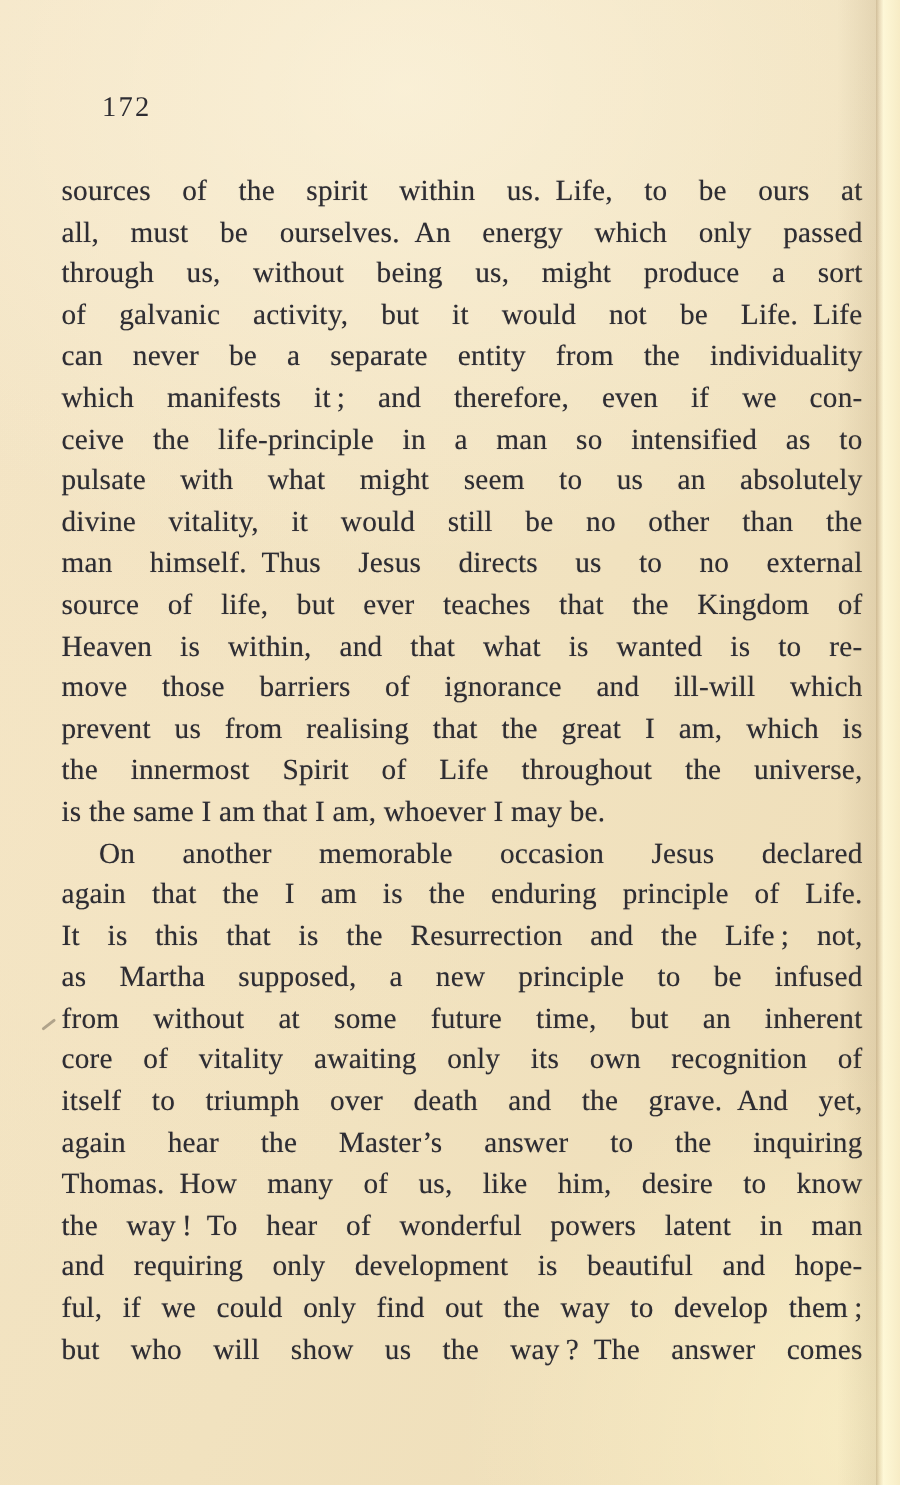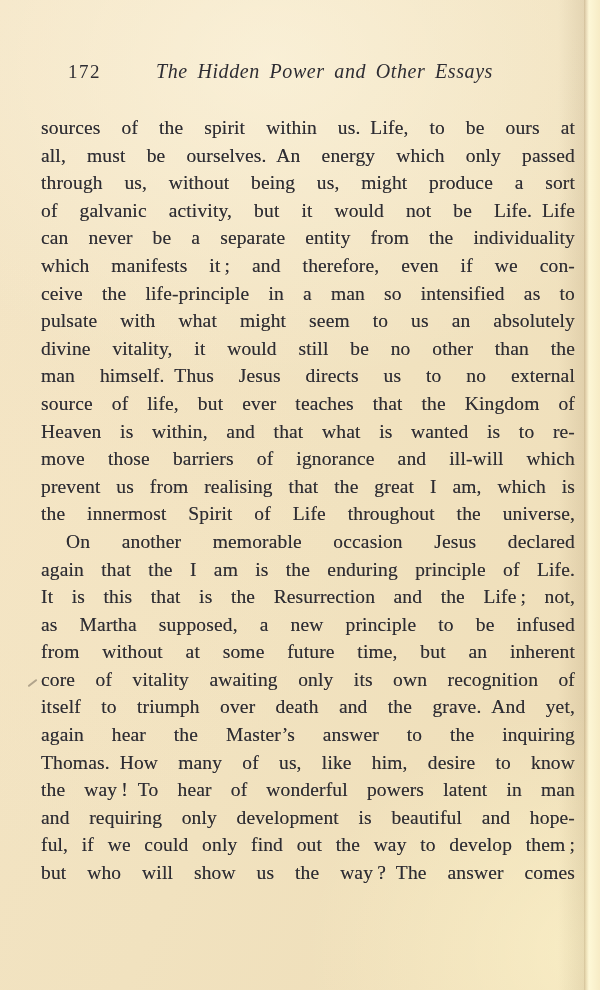--- a/index.html
+++ b/index.html
@@ -67,40 +67,40 @@
   .line.para-end { text-align-last: left; }
   .line.indent { text-indent: 25px; }
 </style>
 </head>
 <body>
 
 <div class="page">
 
   <div class="running-header">
     <span class="pageno">172</span>
-    <span class="header-title">The Hidden Power and Other Essays</span>
   </div>
 
   <div class="text-block">
 
     <div class="line">sources of the spirit within us. Life, to be ours at</div>
     <div class="line">all, must be ourselves. An energy which only passed</div>
     <div class="line">through us, without being us, might produce a sort</div>
     <div class="line">of galvanic activity, but it would not be Life. Life</div>
     <div class="line">can never be a separate entity from the individuality</div>
     <div class="line">which manifests it ; and therefore, even if we con-</div>
     <div class="line">ceive the life-principle in a man so intensified as to</div>
     <div class="line">pulsate with what might seem to us an absolutely</div>
     <div class="line">divine vitality, it would still be no other than the</div>
     <div class="line">man himself. Thus Jesus directs us to no external</div>
     <div class="line">source of life, but ever teaches that the Kingdom of</div>
     <div class="line">Heaven is within, and that what is wanted is to re-</div>
     <div class="line">move those barriers of ignorance and ill-will which</div>
     <div class="line">prevent us from realising that the great I am, which is</div>
     <div class="line">the innermost Spirit of Life throughout the universe,</div>
+    <div class="line para-end">is the same I am that I am, whoever I may be.</div>
 
     <div class="line indent">On another memorable occasion Jesus declared</div>
     <div class="line">again that the I am is the enduring principle of Life.</div>
     <div class="line">It is this that is the Resurrection and the Life ; not,</div>
     <div class="line">as Martha supposed, a new principle to be infused</div>
     <div class="line">from without at some future time, but an inherent</div>
     <div class="line">core of vitality awaiting only its own recognition of</div>
     <div class="line">itself to triumph over death and the grave. And yet,</div>
     <div class="line">again hear the Master’s answer to the inquiring</div>
     <div class="line">Thomas. How many of us, like him, desire to know</div>

